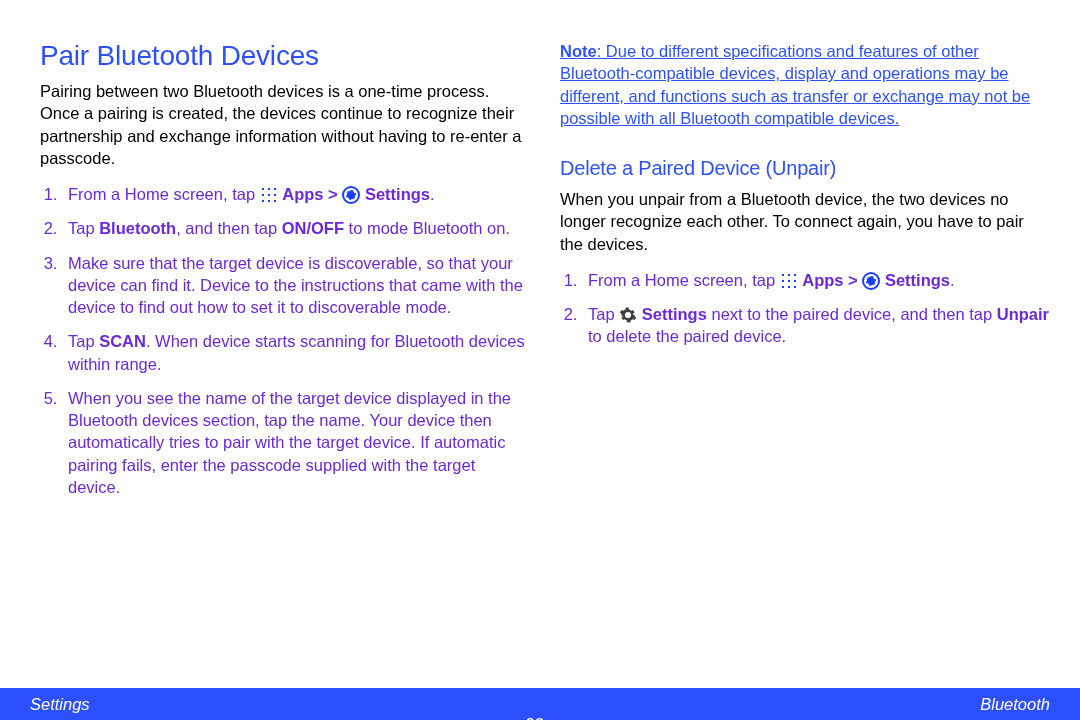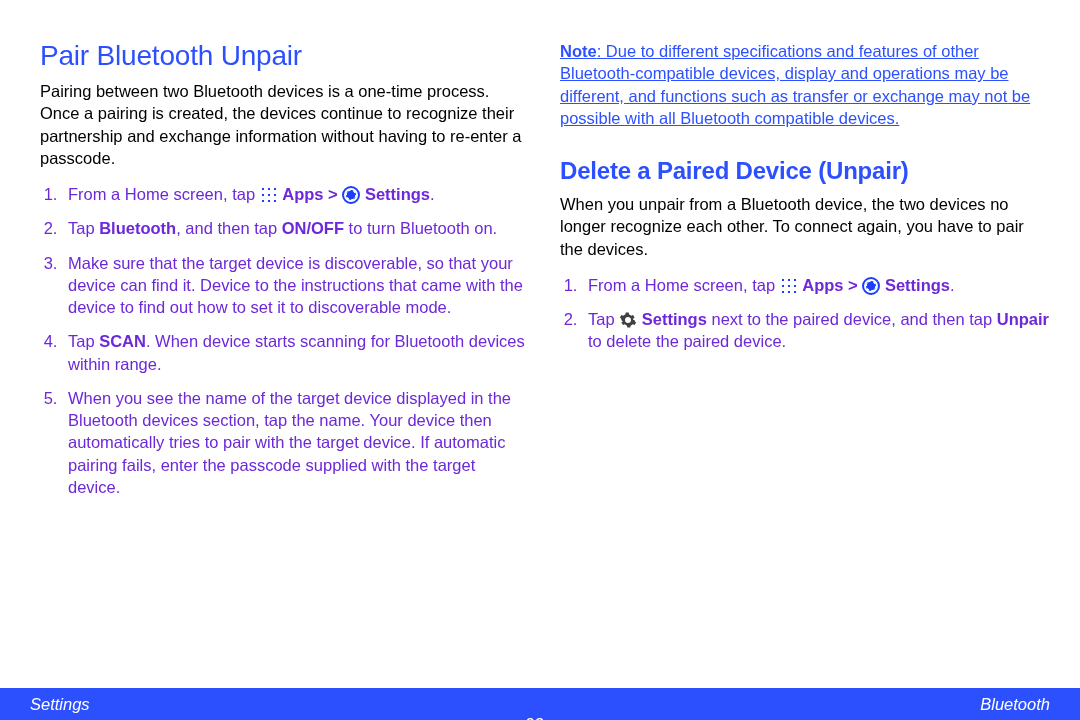--- a/index.html
+++ b/index.html
@@ -22,22 +22,22 @@
     }
     h1.section-title {
       color: #2d50ff;
       font-size: 28px;
       font-weight: 400;
       margin-bottom: 8px;
       letter-spacing: -0.2px;
     }
     h2.sub-title {
       color: #2d50ff;
-      font-size: 24px;
-      font-weight: 700;
+      font-size: 20px;
+      font-weight: 400;
       margin-bottom: 8px;
       margin-top: 28px;
       letter-spacing: -0.2px;
     }
     p {
       font-size: 16.5px;
       line-height: 1.35;
       margin-bottom: 14px;
       color: #000;
     }
@@ -96,30 +96,30 @@
     .icon.gear {
       width: 18px; height: 18px;
     }
     .icon.gear svg { width: 18px; height: 18px; display:block; }
   </style>
 </head>
 <body>
 
 <div class="page">
   <div class="column">
-    <h1 class="section-title">Pair Bluetooth Unpair</h1>
+    <h1 class="section-title">Pair Bluetooth Devices</h1>
     <p>Pairing between two Bluetooth devices is a one-time process. Once a pairing is created, the devices continue to recognize their partnership and exchange information without having to re-enter a passcode.</p>
     <ol>
       <li>
         <span>From a Home screen, tap </span><span class="icon apps-grid"></span>
         <span class="bold">Apps</span><span class="bold"> &gt; </span><span class="icon settings-target"></span>
         <span class="bold">Settings</span><span>.</span>
       </li>
       <li>
-        <span>Tap </span><span class="bold">Bluetooth</span><span>, and then tap </span><span class="bold">ON/OFF</span><span> to turn Bluetooth on.</span>
+        <span>Tap </span><span class="bold">Bluetooth</span><span>, and then tap </span><span class="bold">ON/OFF</span><span> to mode Bluetooth on.</span>
       </li>
       <li>Make sure that the target device is discoverable, so that your device can find it. Device to the instructions that came with the device to find out how to set it to discoverable mode.</li>
       <li>
         <span>Tap </span><span class="bold">SCAN</span><span>. When device starts scanning for Bluetooth devices within range.</span>
       </li>
       <li>When you see the name of the target device displayed in the Bluetooth devices section, tap the name. Your device then automatically tries to pair with the target device. If automatic pairing fails, enter the passcode supplied with the target device.</li>
     </ol>
   </div>
 
   <div class="column">

